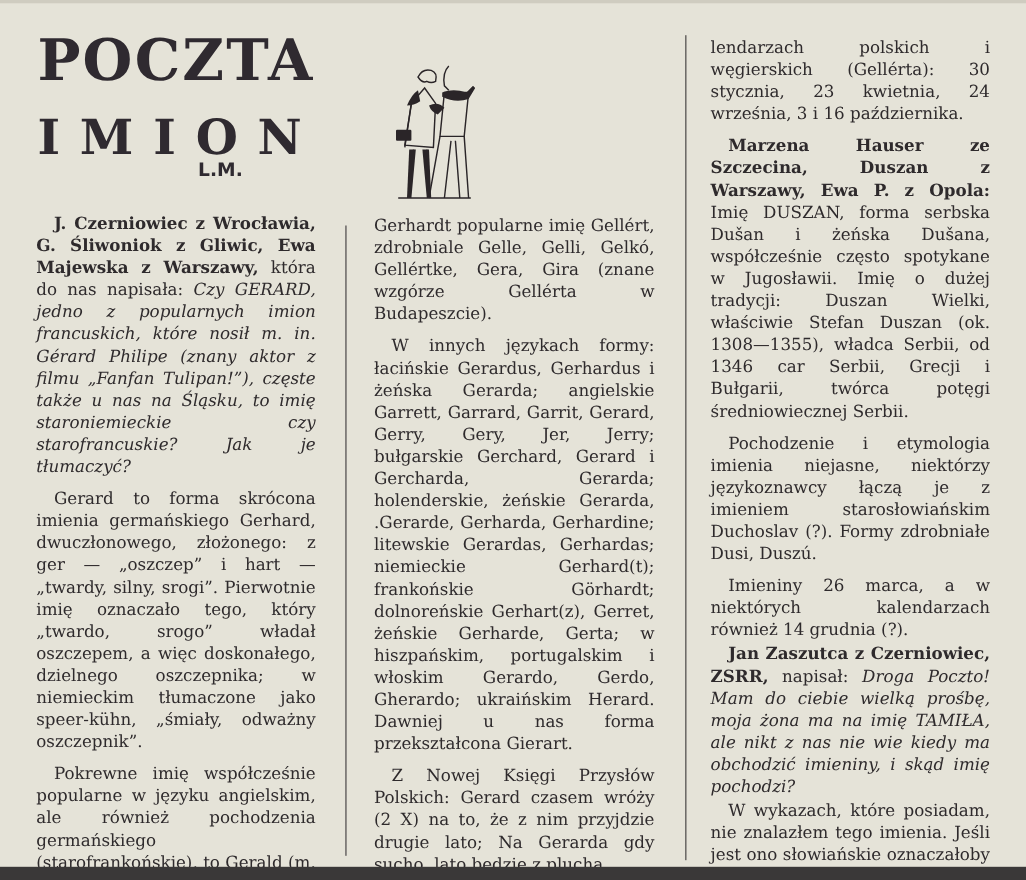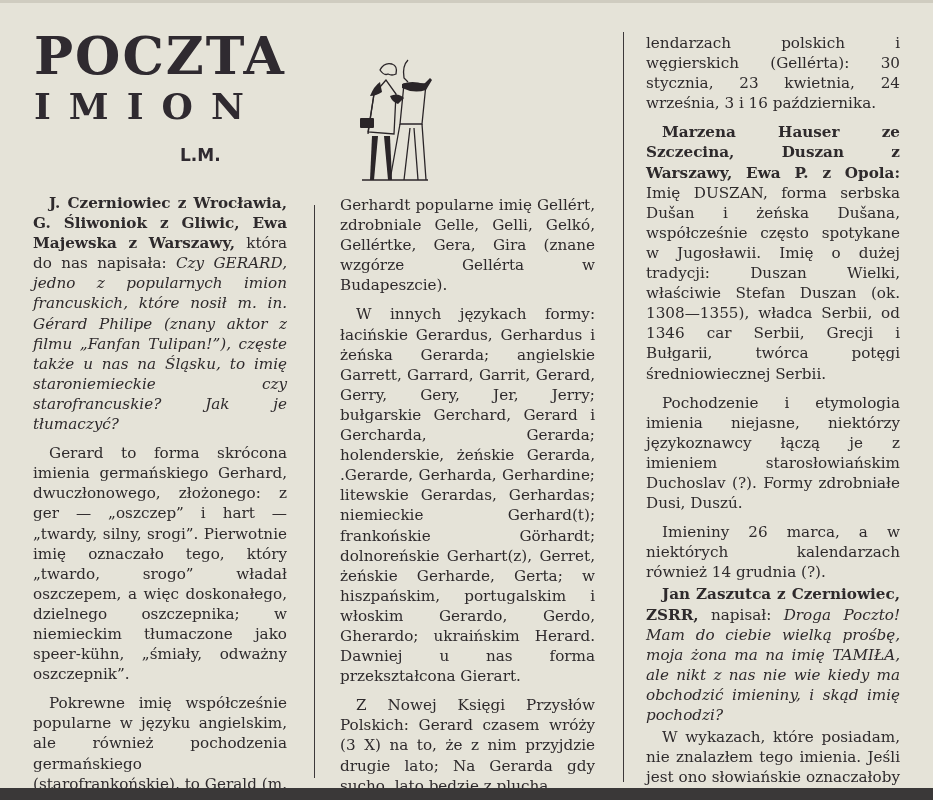--- a/index.html
+++ b/index.html
@@ -13,21 +13,21 @@
   .page { position:absolute; left:0; top:0; width:933px; height:788px; background:#e5e3d8; }
   .bottom-bar { position:absolute; left:0; top:788px; width:933px; height:12px; background:#3a3838; }
   .top-strip { position:absolute; left:0; top:0; width:933px; height:3px; background:#cfccc0; }
 
   .title {
     position:absolute; left:34px; top:30px;
     font-family:"DejaVu Serif", serif; font-weight:bold;
     color:#2f2a30; line-height:1;
   }
   .title .l1 { font-size:52px; letter-spacing:2px; display:block; }
-  .title .l2 { font-size:36px; letter-spacing:18px; display:block; margin-top:6px; }
+  .title .l2 { font-size:44px; letter-spacing:18px; display:block; margin-top:22px; }
   .author {
     position:absolute; left:180px; top:145px;
     font-family:"DejaVu Sans", sans-serif; font-weight:bold; font-size:17px; color:#2f2a30;text-align:right;
   }
 
   .illustration { position:absolute; left:358px; top:58px; width:80px; height:128px; }
 
   .col {
     position:absolute;
     font-size:15.2px; line-height:20.1px;
@@ -92,21 +92,21 @@
 <div class="col c1">
   <p><b>J. Czerniowiec z Wrocławia, G. Śliwoniok z Gliwic, Ewa Majewska z Warszawy,</b><span> która do nas napisała: </span><i>Czy GERARD, jedno z popularnych imion francuskich, które nosił m. in. Gérard Philipe (znany aktor z filmu „Fanfan Tulipan!”), częste także u nas na Śląsku, to imię staroniemieckie czy starofrancuskie? Jak je tłumaczyć?</i></p>
   <p>Gerard to forma skrócona imienia germańskiego Gerhard, dwuczłonowego, złożonego: z ger — „oszczep” i hart — „twardy, silny, srogi”. Pierwotnie imię oznaczało tego, który „twardo, srogo” władał oszczepem, a więc doskonałego, dzielnego oszczepnika; w niemieckim tłumaczone jako speer-kühn, „śmiały, odważny oszczepnik”.</p>
   <p>Pokrewne imię współcześnie popularne w języku angielskim, ale również pochodzenia germańskiego (starofrankońskie), to Gerald (m. in. Gerald Ford, prezydent USA).</p>
 
 </div>
 
 <div class="col c2">
   <p class="noindent">Gerhardt popularne imię Gellért, zdrobniale Gelle, Gelli, Gelkó, Gellértke, Gera, Gira (znane wzgórze Gellérta w Budapeszcie).</p>
   <p>W innych językach formy: łacińskie Gerardus, Gerhardus i żeńska Gerarda; angielskie Garrett, Garrard, Garrit, Gerard, Gerry, Gery, Jer, Jerry; bułgarskie Gerchard, Gerard i Gercharda, Gerarda; holenderskie, żeńskie Gerarda, .Gerarde, Gerharda, Gerhardine; litewskie Gerardas, Gerhardas; niemieckie Gerhard(t); frankońskie Görhardt; dolnoreńskie Gerhart(z), Gerret, żeńskie Gerharde, Gerta; w hiszpańskim, portugalskim i włoskim Gerardo, Gerdo, Gherardo; ukraińskim Herard. Dawniej u nas forma przekształcona Gierart.</p>
-  <p>Z Nowej Księgi Przysłów Polskich: Gerard czasem wróży (3 X) na to, że z nim przyjdzie drugie lato; Na Gerarda gdy sucho, lato będzie z pluchą.</p>
+  <p>Z Nowej Księgi Przysłów Polskich: Gerard czasem wróży (2 X) na to, że z nim przyjdzie drugie lato; Na Gerarda gdy sucho, lato będzie z pluchą.</p>
 
 </div>
 
 <div class="col c3">
   <p class="noindent">lendarzach polskich i węgierskich (Gellérta): 30 stycznia, 23 kwietnia, 24 września, 3 i 16 października.</p>
   <p><b>Marzena Hauser ze Szczecina, Duszan z Warszawy, Ewa P. z Opola:</b><span> Imię DUSZAN, forma serbska Dušan i żeńska Dušana, współcześnie często spotykane w Jugosławii. Imię o dużej tradycji: Duszan Wielki, właściwie Stefan Duszan (ok. 1308—1355), władca Serbii, od 1346 car Serbii, Grecji i Bułgarii, twórca potęgi średniowiecznej Serbii.</span></p>
   <p>Pochodzenie i etymologia imienia niejasne, niektórzy językoznawcy łączą je z imieniem starosłowiańskim Duchoslav (?). Formy zdrobniałe Dusi, Duszú.</p>
   <p class="tight">Imieniny 26 marca, a w niektórych kalendarzach również 14 grudnia (?).</p>
   <p class="tight"><b>Jan Zaszutca z Czerniowiec, ZSRR,</b><span> napisał: </span><i>Droga Poczto! Mam do ciebie wielką prośbę, moja żona ma na imię TAMIŁA, ale nikt z nas nie wie kiedy ma obchodzić imieniny, i skąd imię pochodzi?</i></p>
   <p>W wykazach, które posiadam, nie znalazłem tego imienia. Jeśli jest ono słowiańskie oznaczałoby tę, która została miłą, kochaną, na przyjście której rodzice zapewne długo czekali. A może o imieniu tym wiedzą coś inni nasi Czytelnicy?</p>

